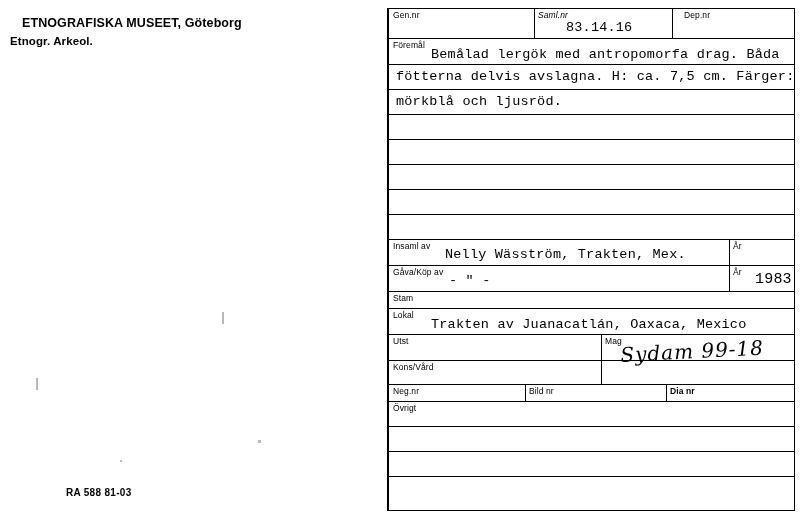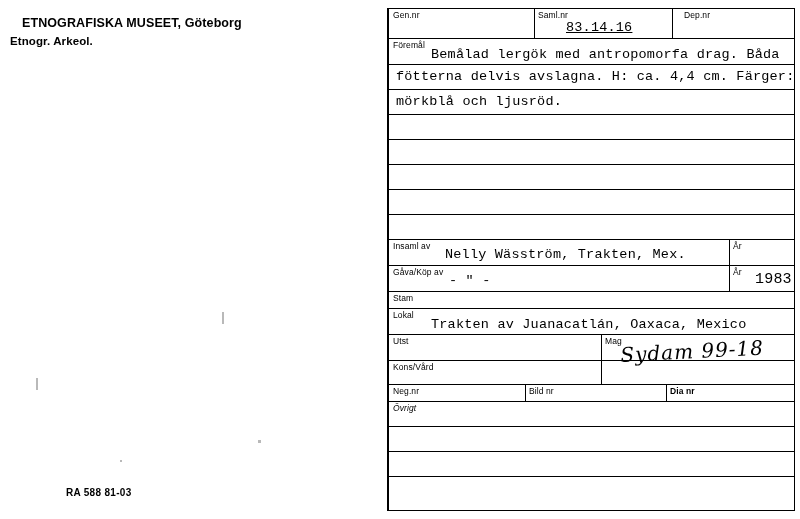--- a/index.html
+++ b/index.html
@@ -102,21 +102,21 @@
   #r-gennr { height: 30px; }
   #r-foremal { height: 26px; }
   .blank-line { height: 25px; }
   #r-insaml { height: 26px; }
   #r-gava { height: 26px; }
   #r-lokal { height: 26px; }
   #r-stam { height: 17px; }
   #r-utst { height: 26px; }
   #r-kons { height: 24px; }
   #r-negnr { height: 17px; }
-  #r-ovrigt { height: 25px; font-style: italic; }
+  #r-ovrigt { height: 25px; }
 
   .hand {
     font-family: "DejaVu Serif", serif;
     font-style: italic;
     font-size: 20px;
     letter-spacing: 1px;
     transform: rotate(-3deg);
     transform-origin: left bottom;
     white-space: nowrap;
   }
@@ -133,35 +133,35 @@
   <div class="speck" style="left:36px; top:378px; width:2px; height:12px;"></div>
   <div class="speck" style="left:258px; top:440px; width:3px; height:3px;"></div>
   <div class="speck" style="left:120px; top:460px; width:2px; height:2px;"></div>
 </div>
 
 <div id="card">
 
   <div class="row" id="r-gennr">
     <span class="cap">Gen.nr</span>
     <span class="vline" style="left:145px;"></span>
-    <span class="cap" style="left:149px;">Saml.nr</span>
+    <span class="cap" style="left:149px;font-style:italic;">Saml.nr</span>
     <span class="vline" style="left:283px;"></span>
     <span class="cap" style="left:287px;padding-left:8px;">Dep.nr</span>
-    <span class="mono val" style="left:177px; top:11px;text-decoration:underline;">83.14.16</span>
+    <span class="mono val" style="left:177px; top:11px;">83.14.16</span>
     <span class="mono val" style="left:20px; top:11px;"></span>
     <span class="mono val" style="left:300px; top:11px;"></span>
   </div>
 
   <div class="row" id="r-foremal">
     <span class="cap">Föremål</span>
     <span class="mono val" style="left:42px; top:8px;">Bemålad lergök med antropomorfa drag. Båda</span>
   </div>
 
   <div class="row blank-line">
-    <span class="mono val" style="left:7px; top:4px;">fötterna delvis avslagna. H: ca. 4,4 cm. Färger:</span>
+    <span class="mono val" style="left:7px; top:4px;">fötterna delvis avslagna. H: ca. 7,5 cm. Färger:</span>
   </div>
   <div class="row blank-line">
     <span class="mono val" style="left:7px; top:4px;">mörkblå och ljusröd.</span>
   </div>
 
   <div class="row blank-line"></div>
   <div class="row blank-line"></div>
   <div class="row blank-line"></div>
   <div class="row blank-line"></div>
   <div class="row blank-line"></div>

